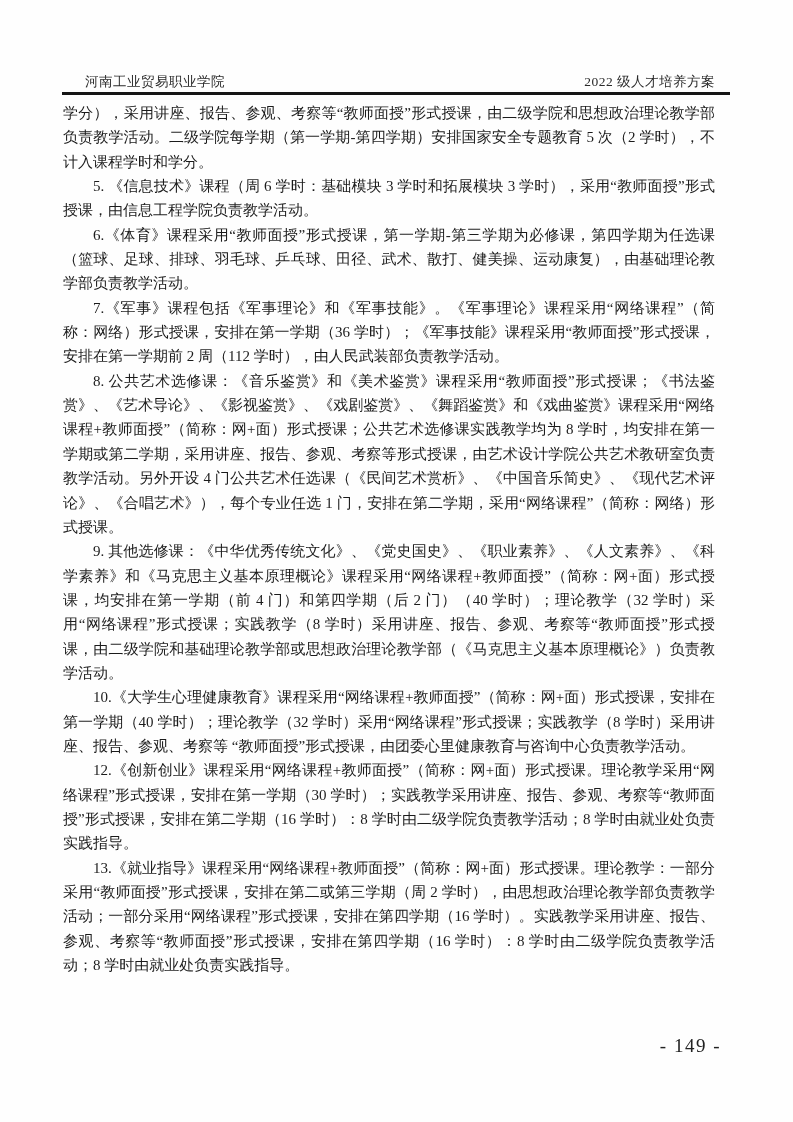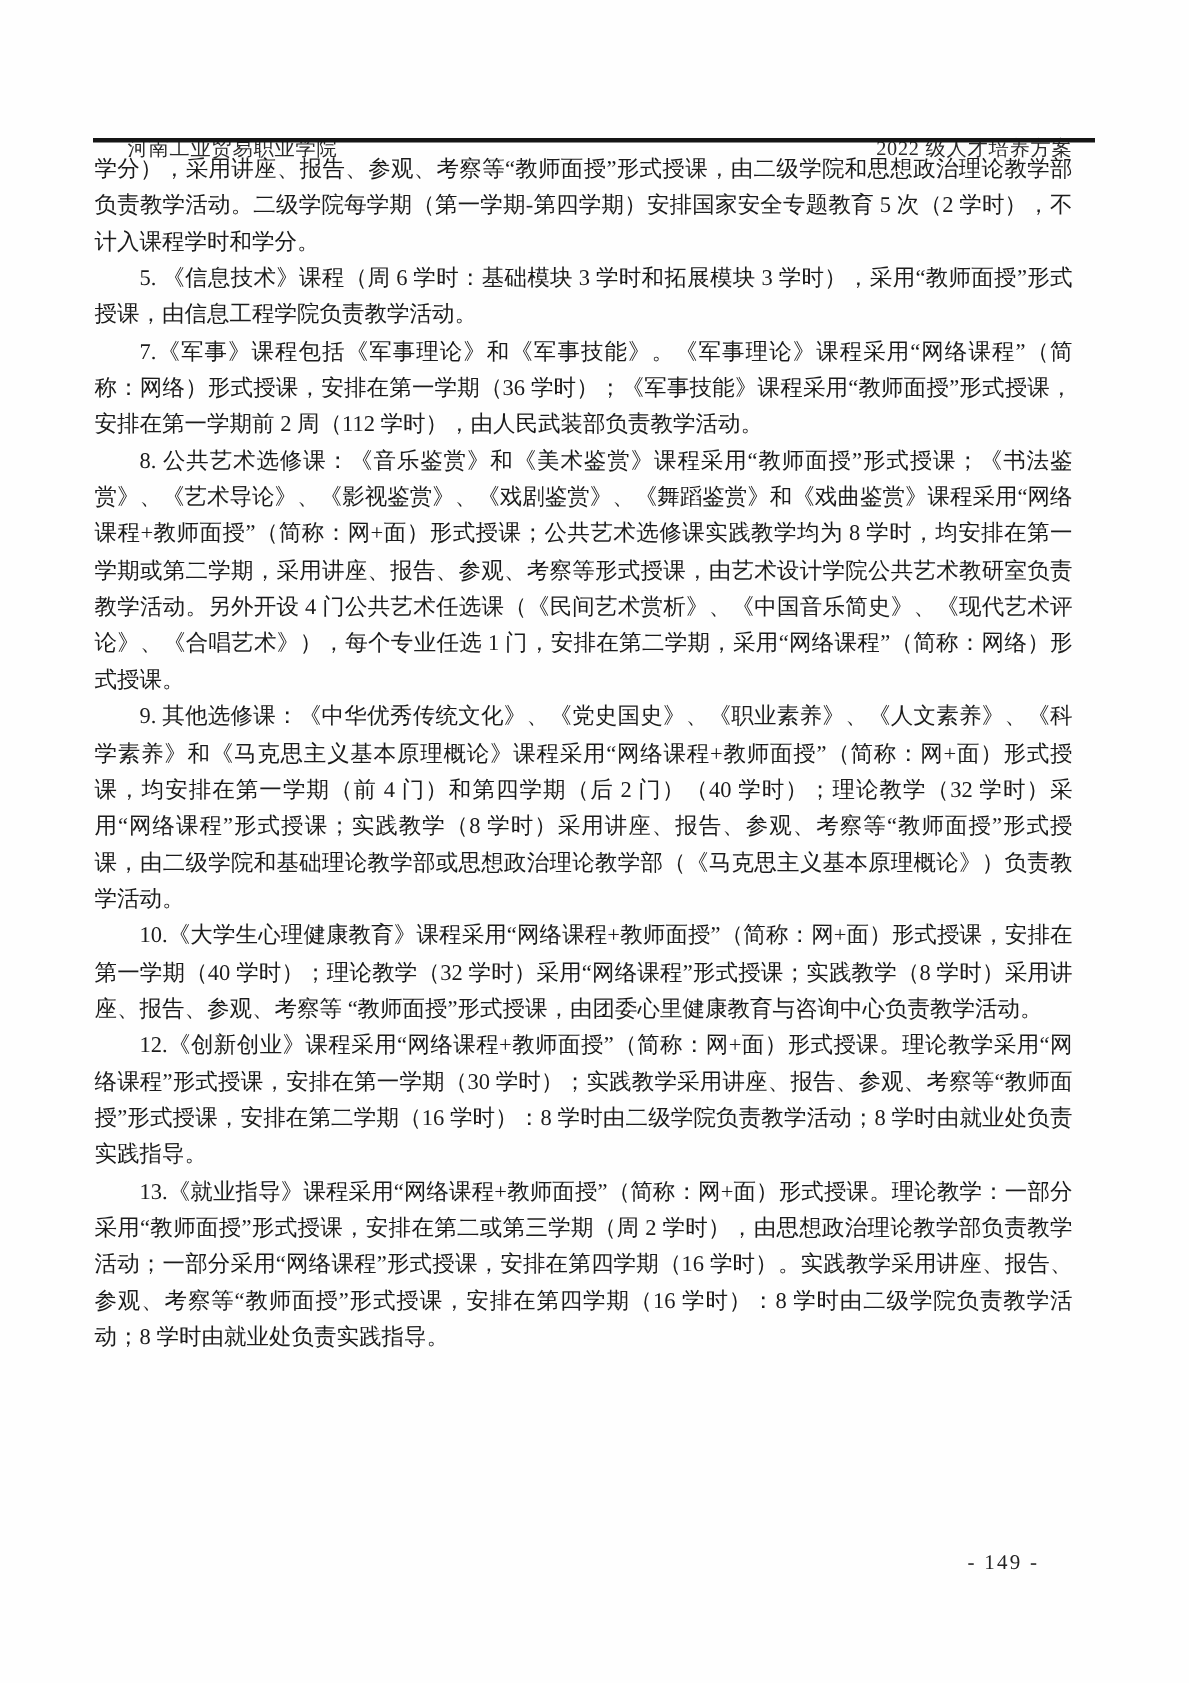--- a/index.html
+++ b/index.html
@@ -20,21 +20,20 @@
     position: absolute;
     top: 73px;
     left: 85px;
     right: 78px;
     display: flex;
     justify-content: space-between;
     align-items: flex-end;
     font-size: 13.5px;
     color: #2a2a2a;
     letter-spacing: 0.5px;
-    margin-top: 17px;
   }
   .header-rule {
     position: absolute;
     top: 92px;
     left: 62px;
     width: 668px;
     height: 2.5px;
     background: #151515;
   }
   .body-text {
@@ -53,41 +52,42 @@
     padding: 0;
   }
   .body-text p.indent {
     text-indent: 2em;
   }
   .footer {
     position: absolute;
     top: 1035px;
     left: 645px;
     width: 76px;
-    text-align: left;
-    font-size: 14px;
+    text-align: right;
+    font-size: 19px;
     letter-spacing: 1.5px;
     color: #222;
   }
 </style>
 </head>
 <body>
 
 <div class="page">
 
   <div class="header">
     <span>河南工业贸易职业学院</span>
     <span>2022 级人才培养方案</span>
   </div>
 
   <div class="header-rule"></div>
 
   <div class="body-text">
     <p>学分），采用讲座、报告、参观、考察等“教师面授”形式授课，由二级学院和思想政治理论教学部负责教学活动。二级学院每学期（第一学期-第四学期）安排国家安全专题教育 5 次（2 学时），不计入课程学时和学分。</p>
     <p class="indent">5. 《信息技术》课程（周 6 学时：基础模块 3 学时和拓展模块 3 学时），采用“教师面授”形式授课，由信息工程学院负责教学活动。</p>
+    <p class="indent">6.《体育》课程采用“教师面授”形式授课，第一学期-第三学期为必修课，第四学期为任选课（篮球、足球、排球、羽毛球、乒乓球、田径、武术、散打、健美操、运动康复），由基础理论教学部负责教学活动。</p>
     <p class="indent">7.《军事》课程包括《军事理论》和《军事技能》。《军事理论》课程采用“网络课程”（简称：网络）形式授课，安排在第一学期（36 学时）；《军事技能》课程采用“教师面授”形式授课，安排在第一学期前 2 周（112 学时），由人民武装部负责教学活动。</p>
     <p class="indent">8. 公共艺术选修课：《音乐鉴赏》和《美术鉴赏》课程采用“教师面授”形式授课；《书法鉴赏》、《艺术导论》、《影视鉴赏》、《戏剧鉴赏》、《舞蹈鉴赏》和《戏曲鉴赏》课程采用“网络课程+教师面授”（简称：网+面）形式授课；公共艺术选修课实践教学均为 8 学时，均安排在第一学期或第二学期，采用讲座、报告、参观、考察等形式授课，由艺术设计学院公共艺术教研室负责教学活动。另外开设 4 门公共艺术任选课（《民间艺术赏析》、《中国音乐简史》、《现代艺术评论》、《合唱艺术》），每个专业任选 1 门，安排在第二学期，采用“网络课程”（简称：网络）形式授课。</p>
     <p class="indent">9. 其他选修课：《中华优秀传统文化》、《党史国史》、《职业素养》、《人文素养》、《科学素养》和《马克思主义基本原理概论》课程采用“网络课程+教师面授”（简称：网+面）形式授课，均安排在第一学期（前 4 门）和第四学期（后 2 门）（40 学时）；理论教学（32 学时）采用“网络课程”形式授课；实践教学（8 学时）采用讲座、报告、参观、考察等“教师面授”形式授课，由二级学院和基础理论教学部或思想政治理论教学部（《马克思主义基本原理概论》）负责教学活动。</p>
     <p class="indent">10.《大学生心理健康教育》课程采用“网络课程+教师面授”（简称：网+面）形式授课，安排在第一学期（40 学时）；理论教学（32 学时）采用“网络课程”形式授课；实践教学（8 学时）采用讲座、报告、参观、考察等 “教师面授”形式授课，由团委心里健康教育与咨询中心负责教学活动。</p>
     <p class="indent">12.《创新创业》课程采用“网络课程+教师面授”（简称：网+面）形式授课。理论教学采用“网络课程”形式授课，安排在第一学期（30 学时）；实践教学采用讲座、报告、参观、考察等“教师面授”形式授课，安排在第二学期（16 学时）：8 学时由二级学院负责教学活动；8 学时由就业处负责实践指导。</p>
     <p class="indent">13.《就业指导》课程采用“网络课程+教师面授”（简称：网+面）形式授课。理论教学：一部分采用“教师面授”形式授课，安排在第二或第三学期（周 2 学时），由思想政治理论教学部负责教学活动；一部分采用“网络课程”形式授课，安排在第四学期（16 学时）。实践教学采用讲座、报告、参观、考察等“教师面授”形式授课，安排在第四学期（16 学时）：8 学时由二级学院负责教学活动；8 学时由就业处负责实践指导。</p>
   </div>
 
   <div class="footer">
     <span>- 149 -</span>

